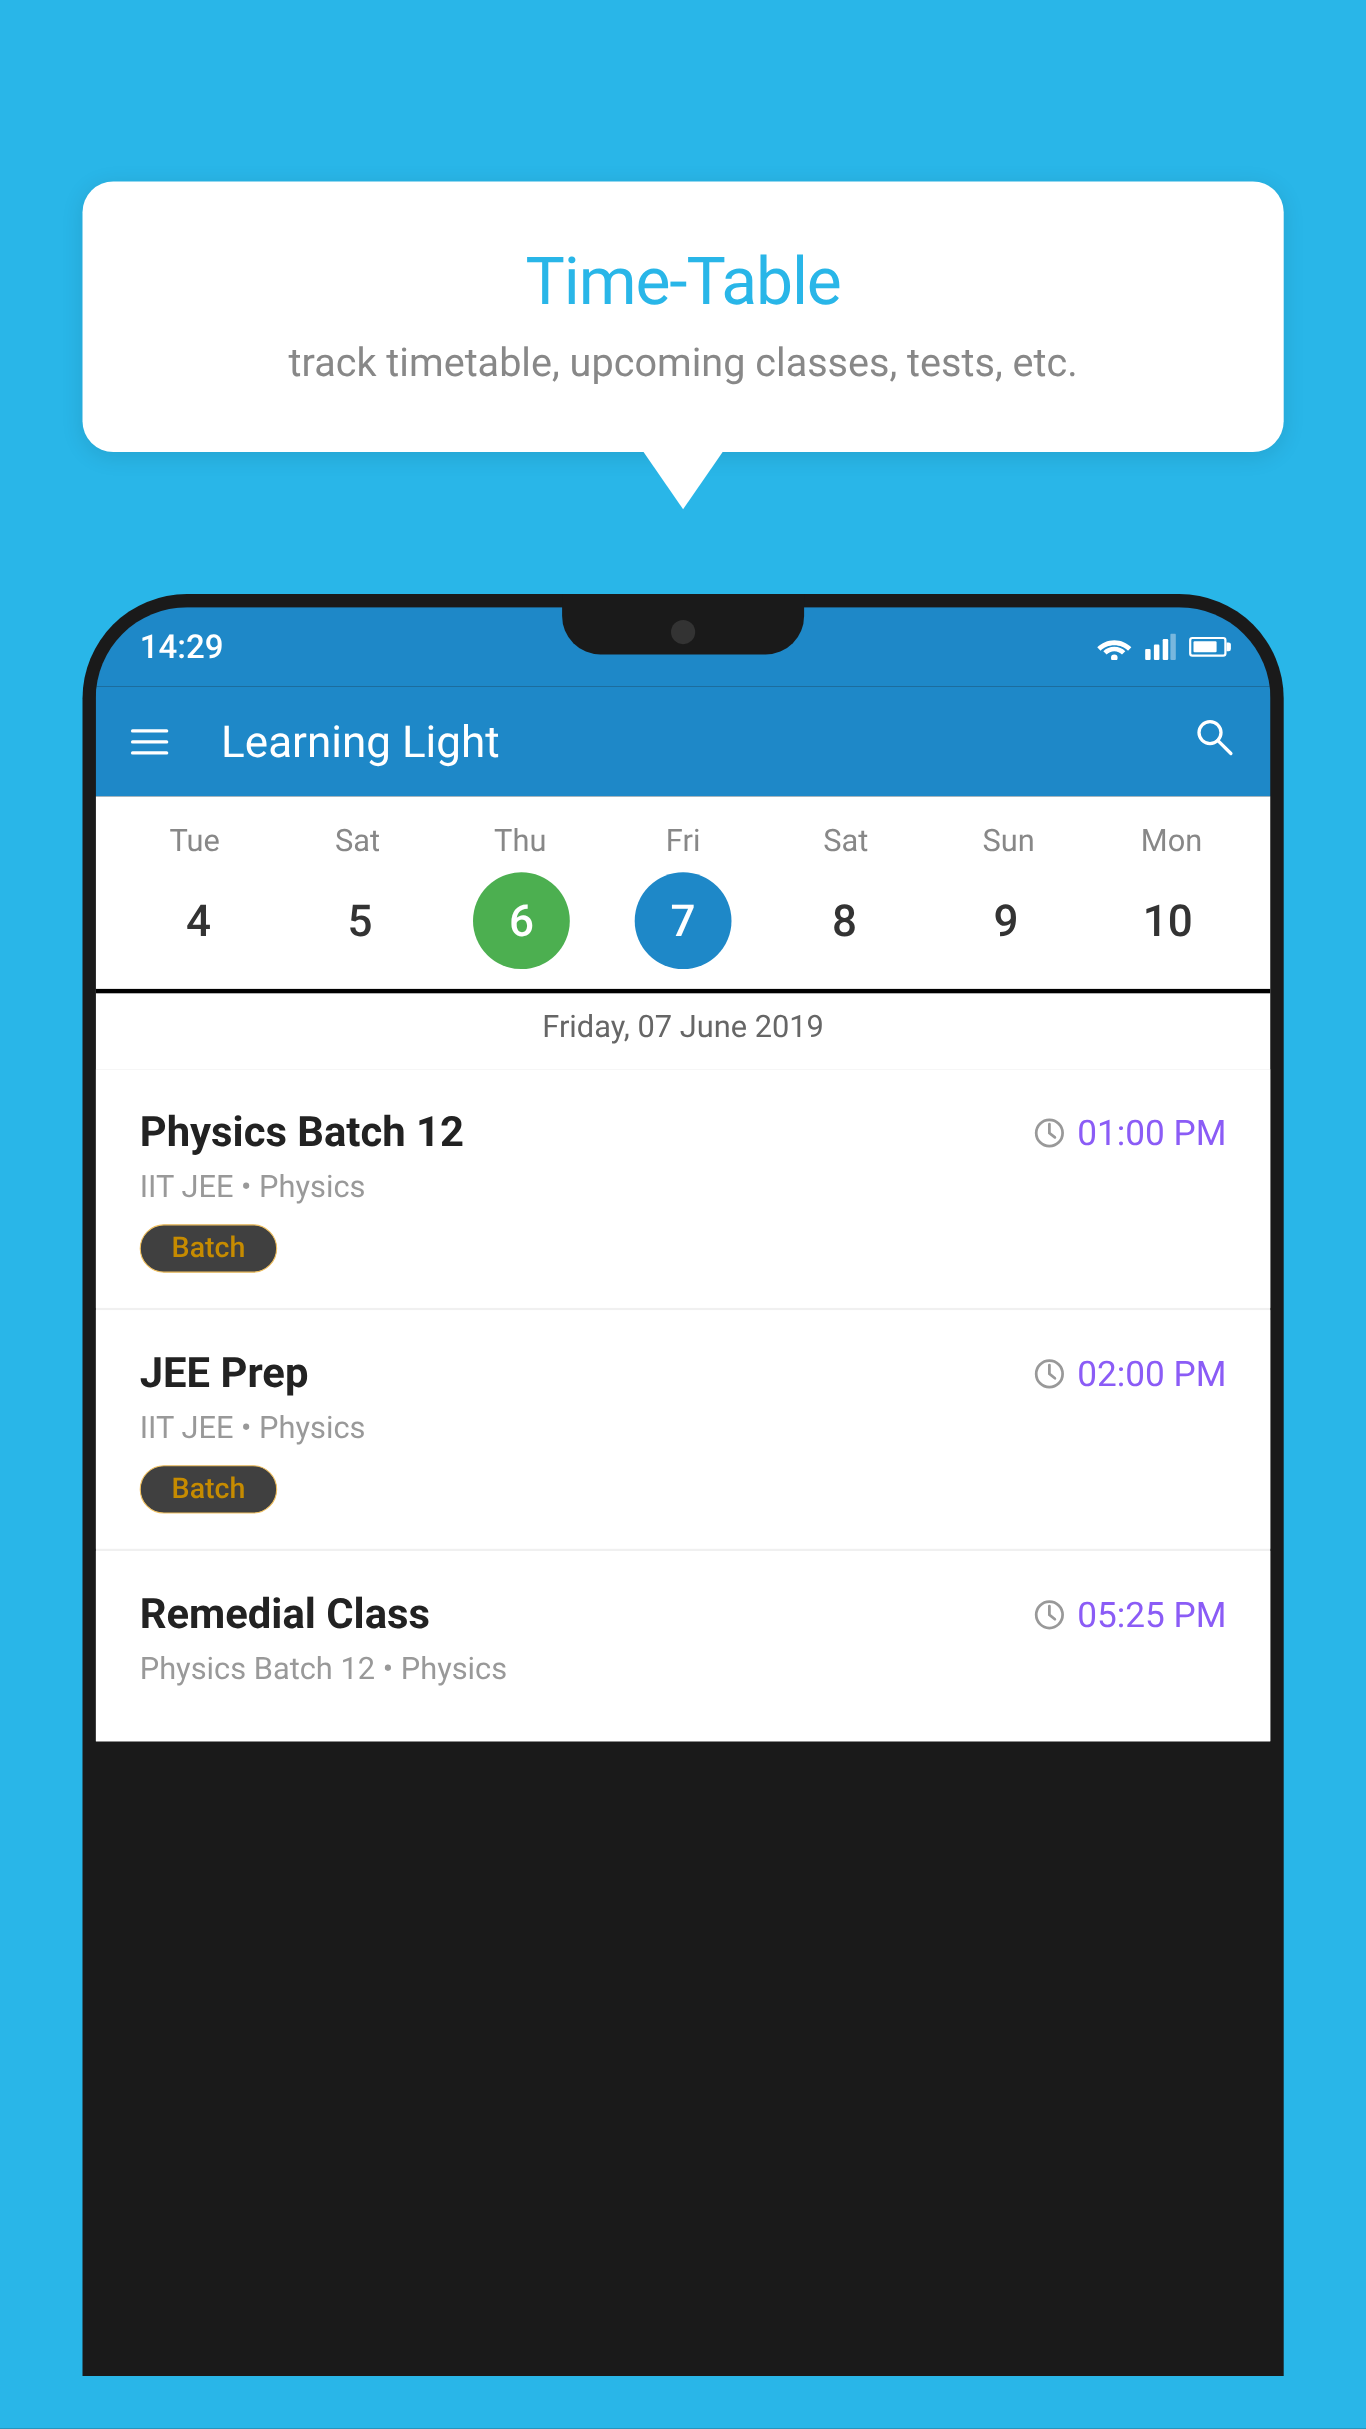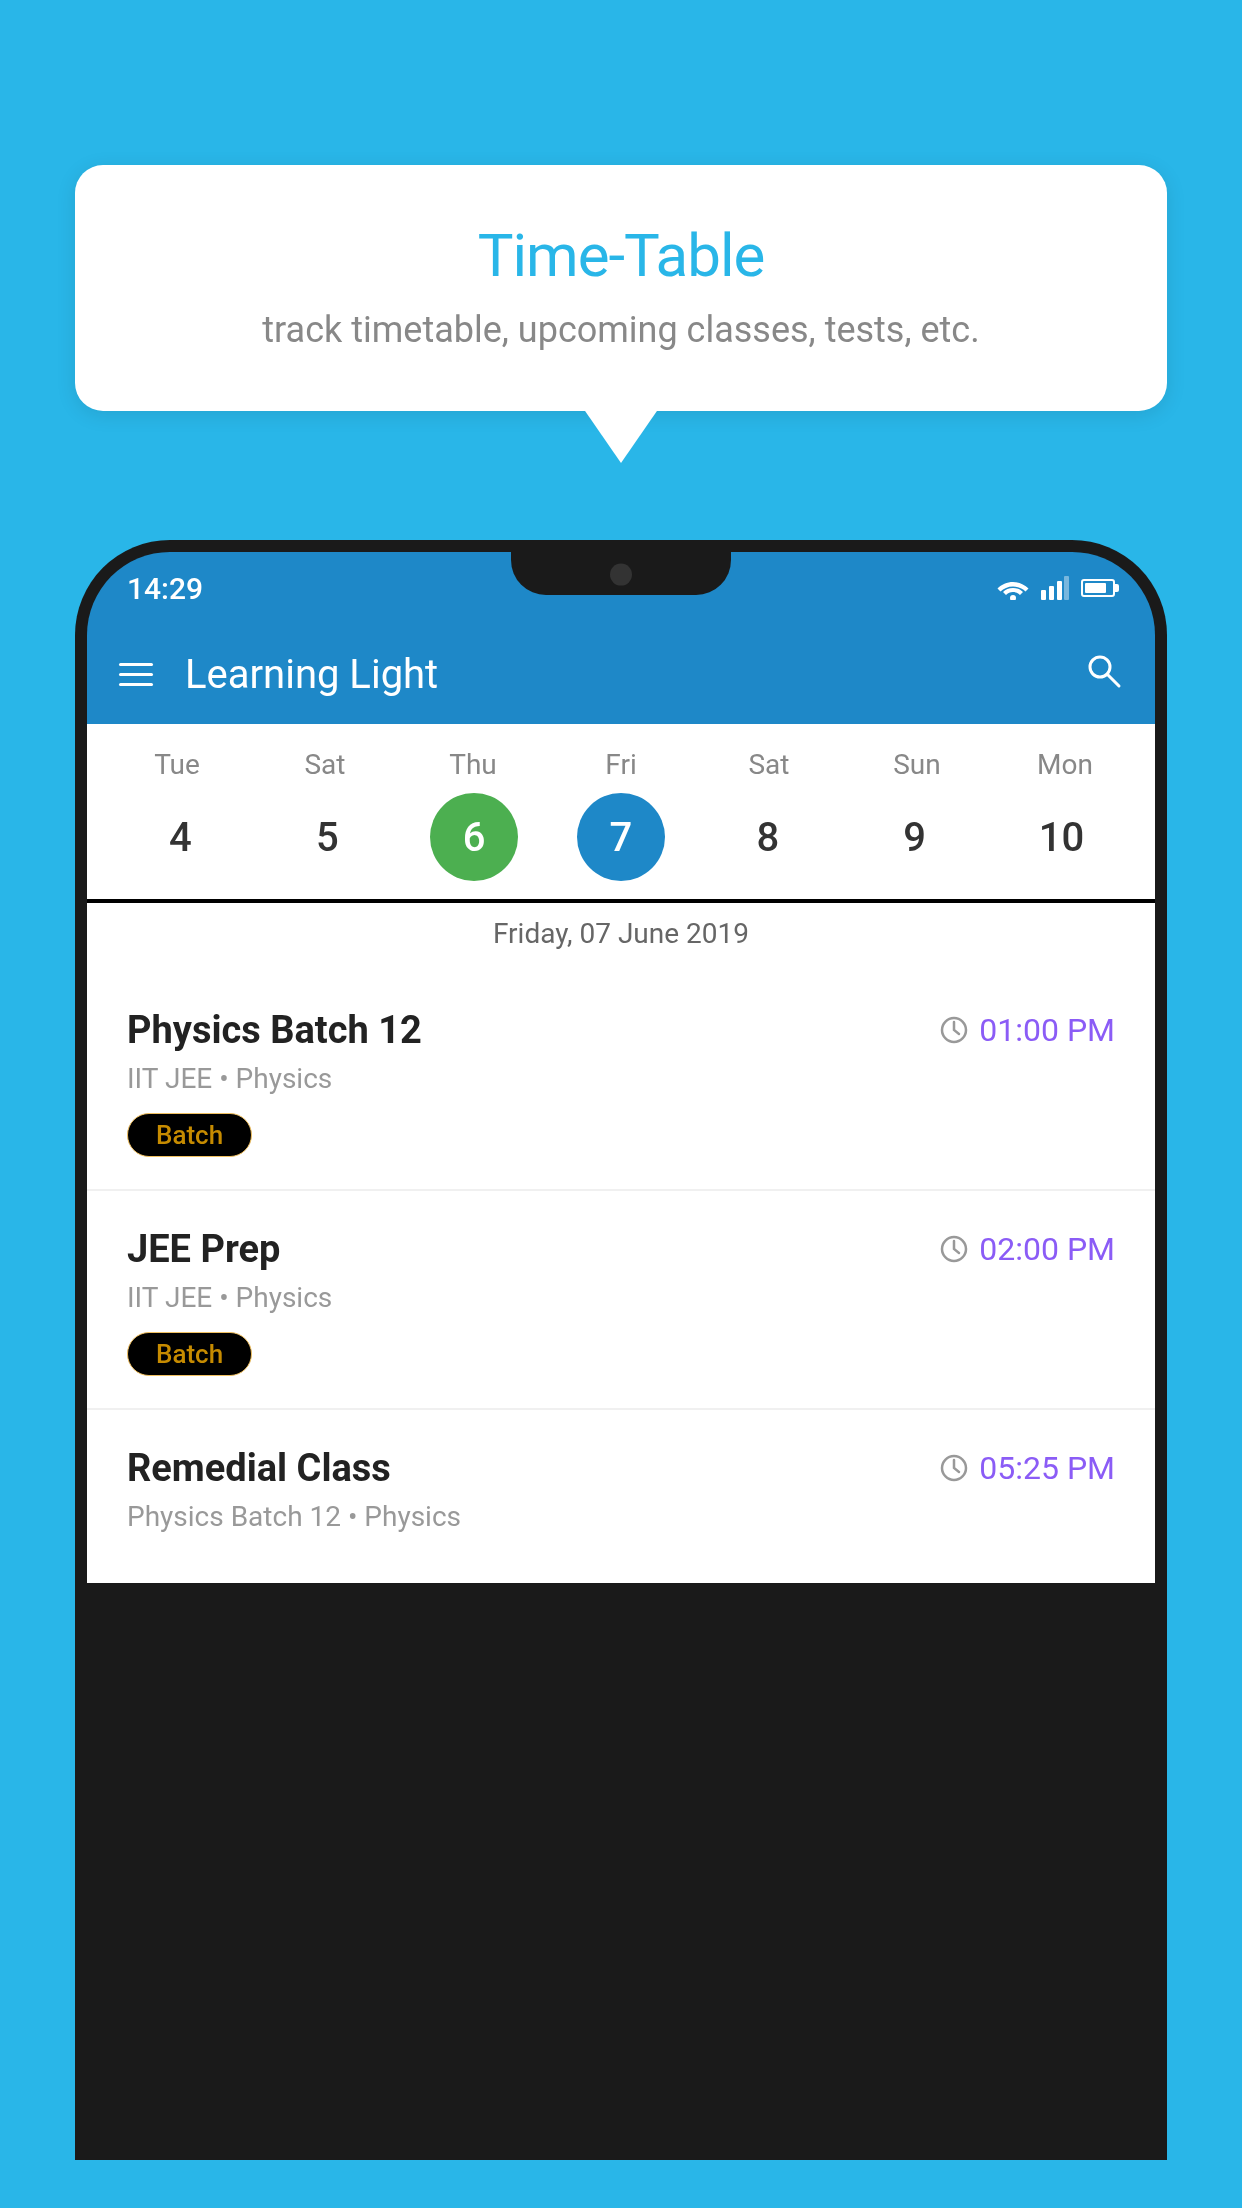--- a/index.html
+++ b/index.html
@@ -149,21 +149,21 @@
       border-radius: 1px;
     }
 
     
     .app-bar {
       height: 100px;
       background: #1e88c8;
       display: flex;
       align-items: center;
       padding: 0 32px;
-      gap: 32px;
+      gap: 48px;
     }
 
     .hamburger-icon {
       display: flex;
       flex-direction: column;
       gap: 7px;
       cursor: pointer;
     }
 
     .hamburger-line {
@@ -276,21 +276,21 @@
     }
 
     .schedule-meta {
       font-size: 28px;
       color: #999;
       margin-bottom: 18px;
     }
 
     .batch-badge {
       display: inline-block;
-      background: #000000;
+      background: #404040;
       color: #c68b00;
       border: 1.5px solid #f0c060;
       border-radius: 30px;
       padding: 6px 28px;
       font-size: 26px;
       font-weight: 500;
     }
 
     
     .phone-inner {

